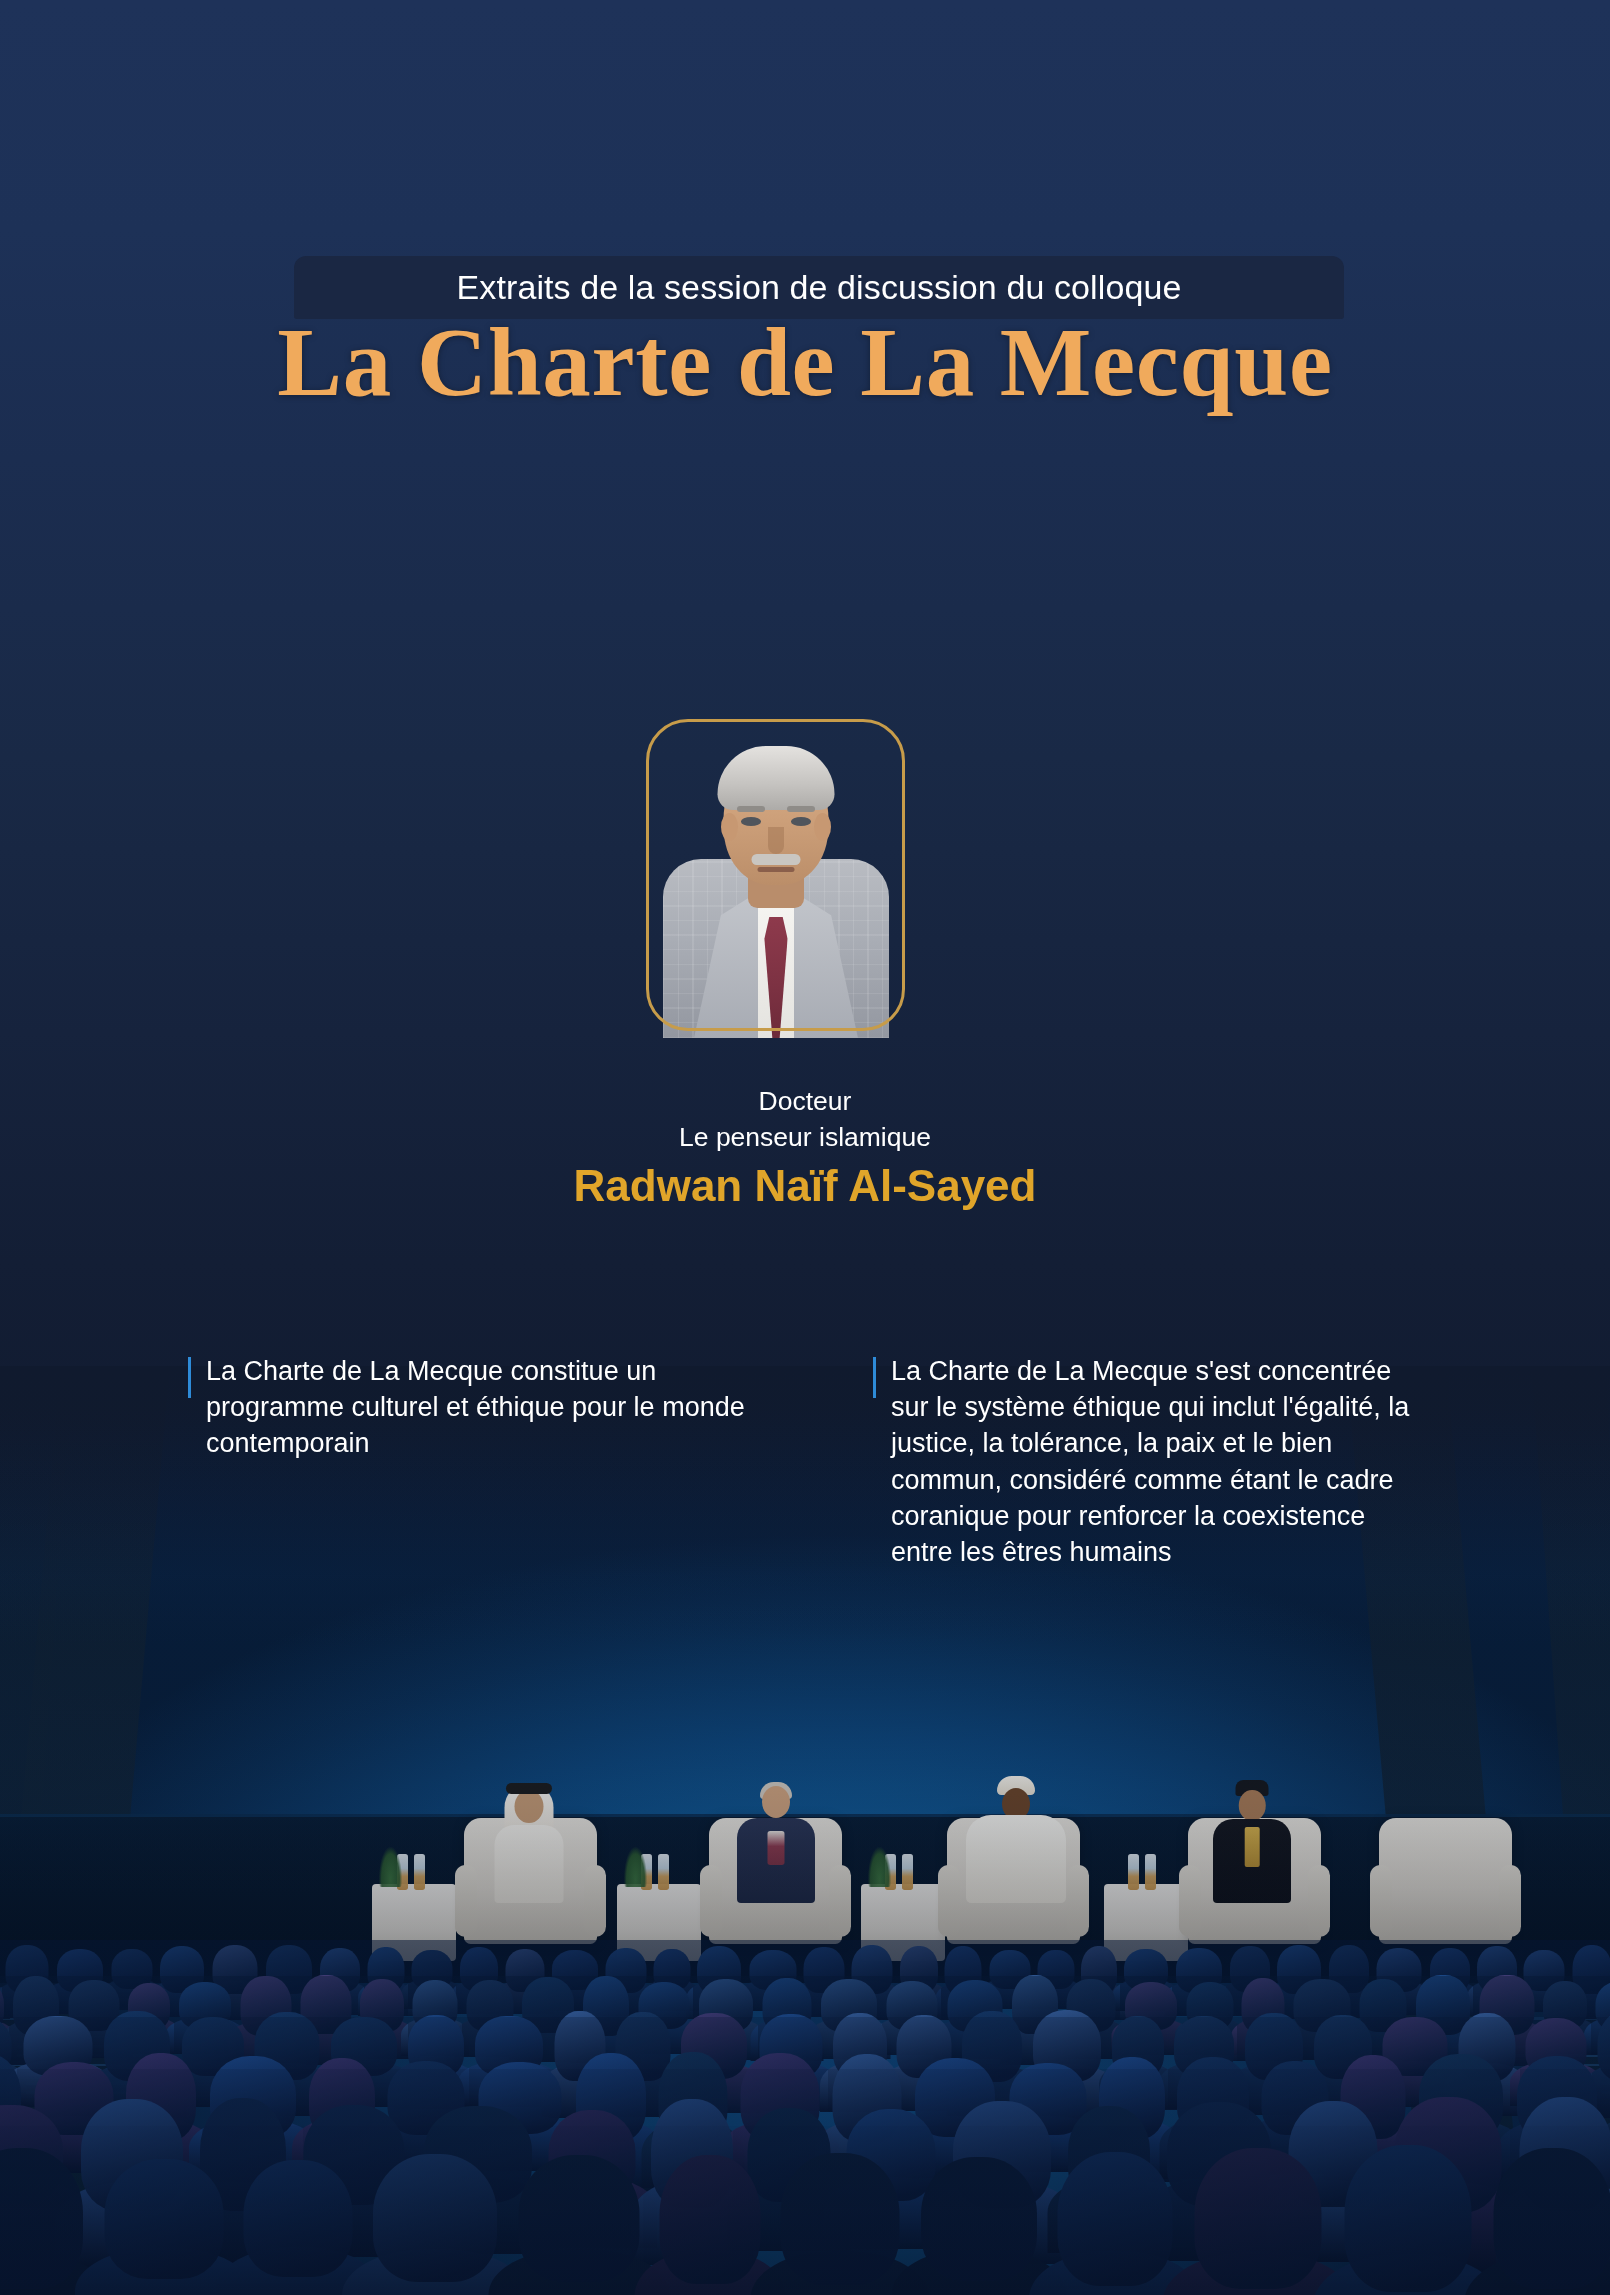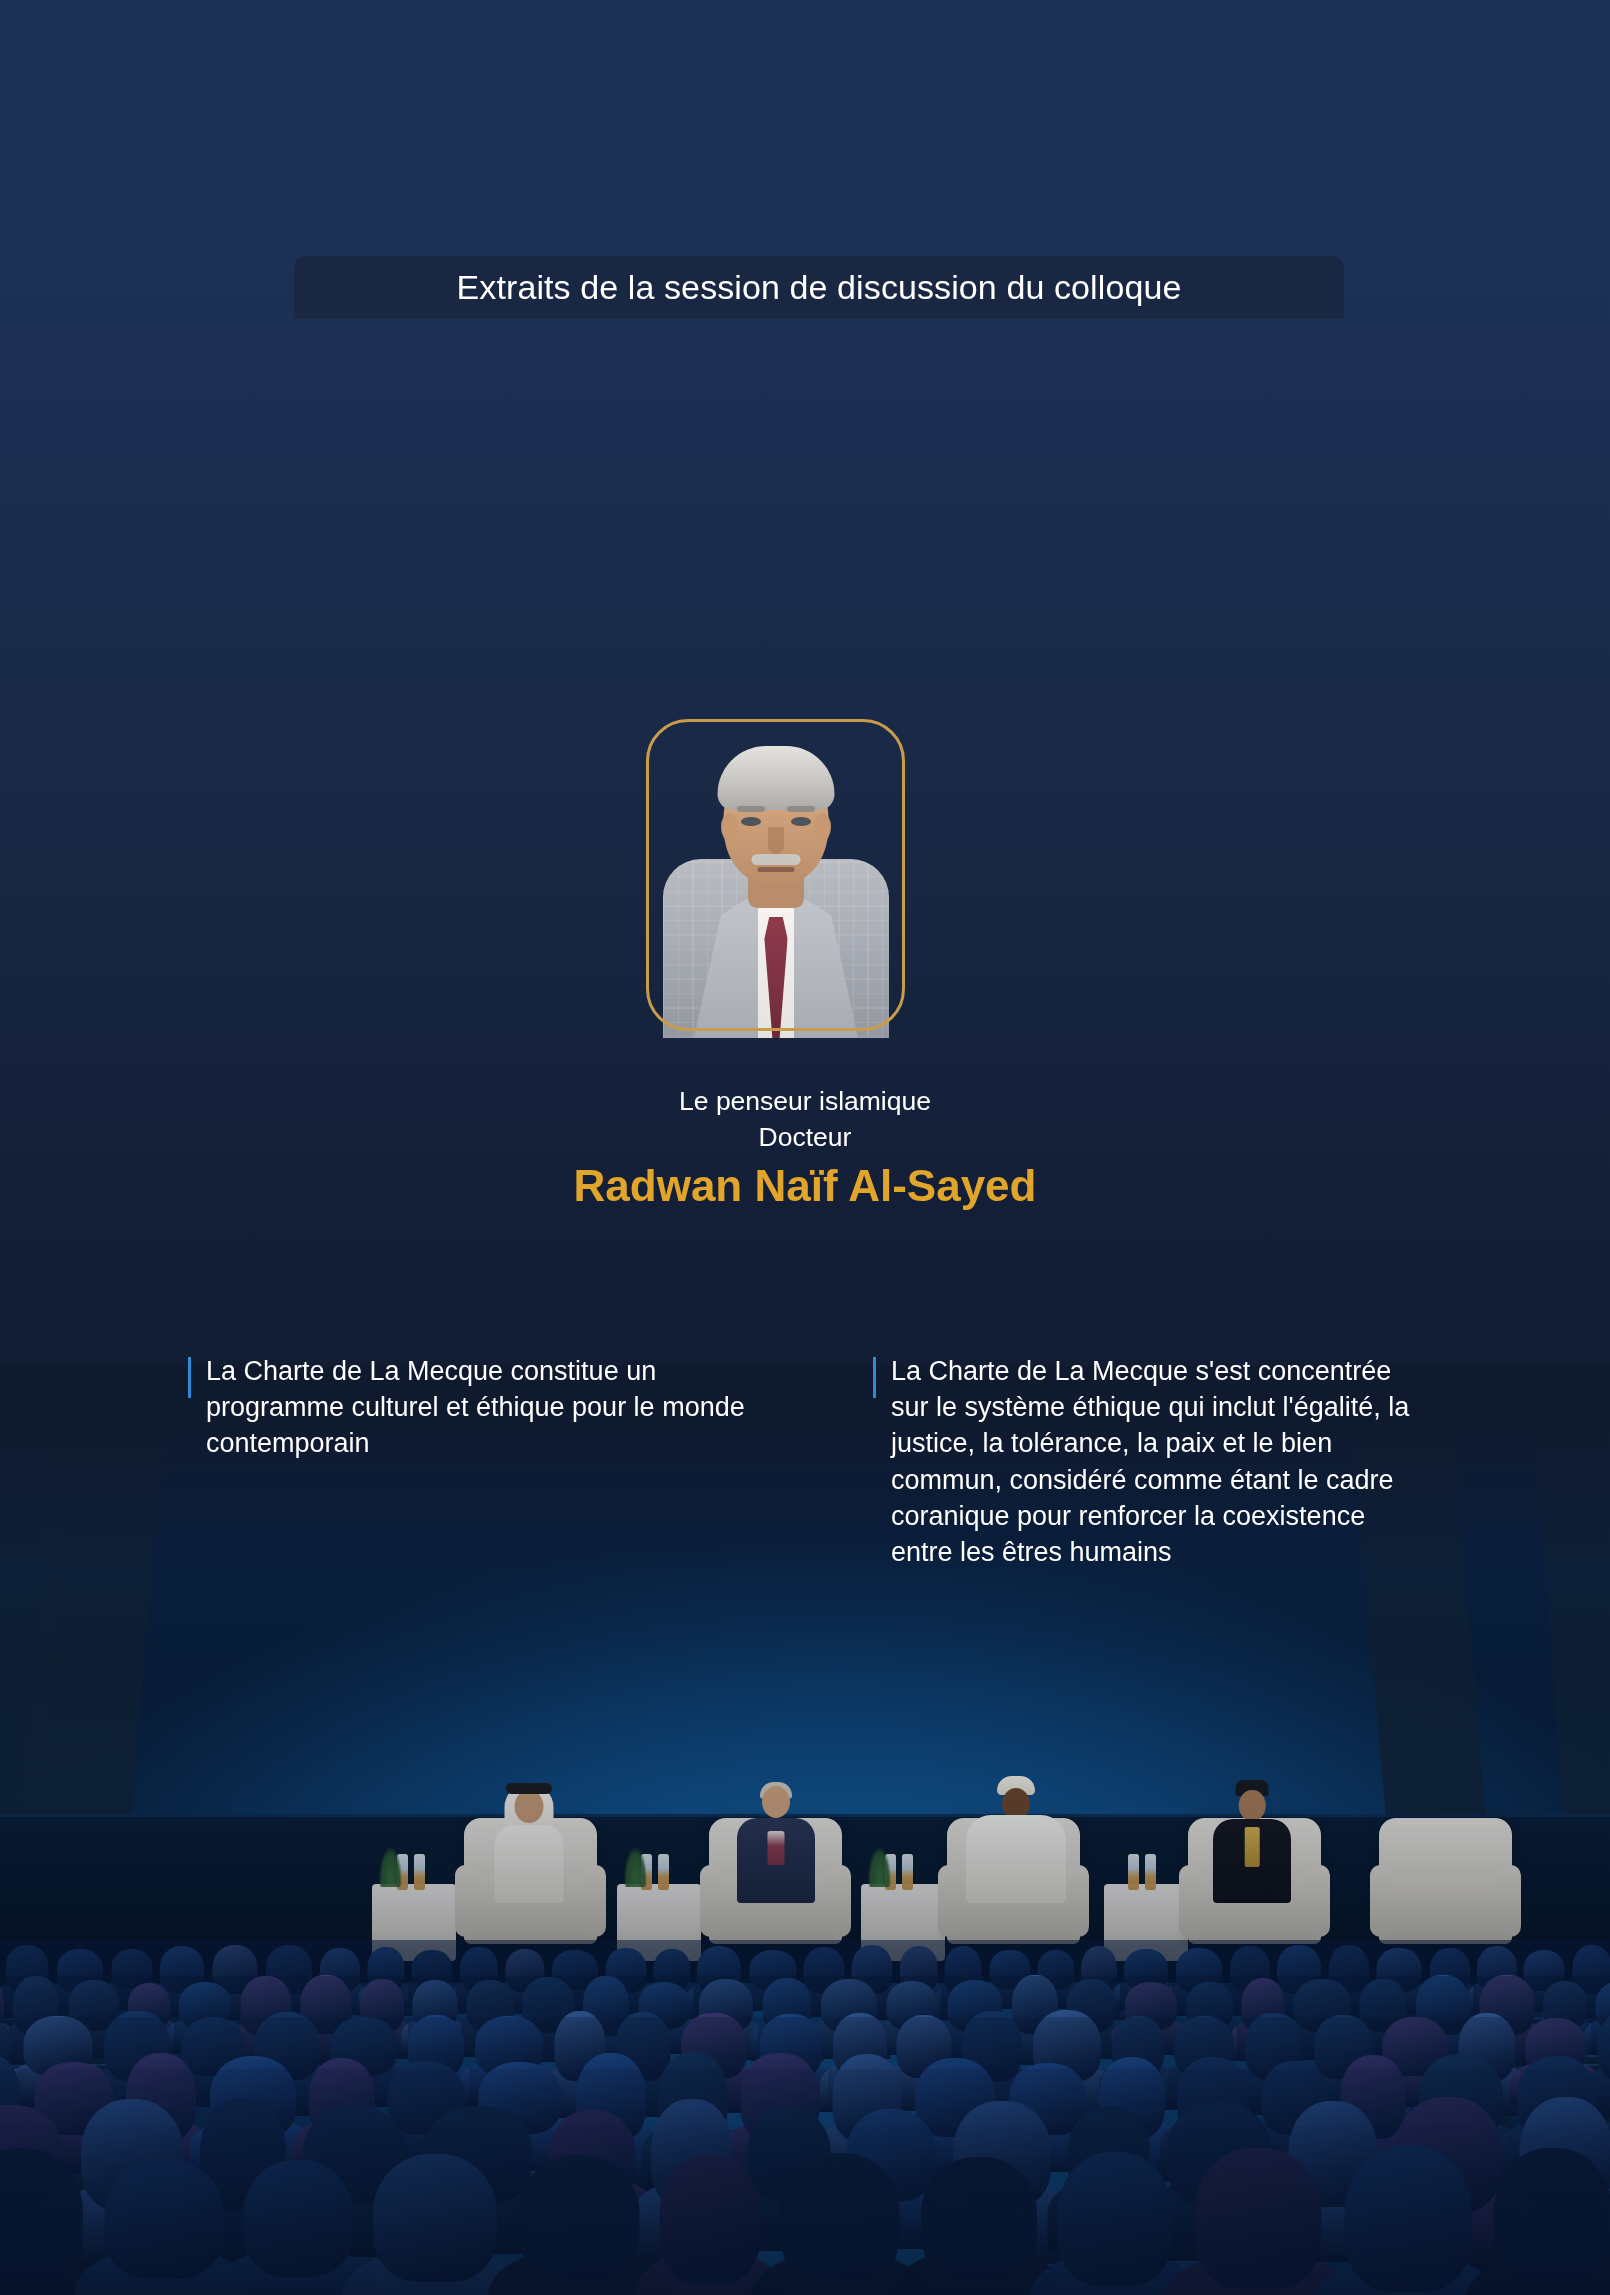--- a/index.html
+++ b/index.html
@@ -978,20 +978,21 @@
       </div>
     <div class="aud-veil"></div>
   </div>
 
   <div class="fg">
 
     <div class="badge-dark">
       <span>Extraits de la session de discussion du colloque</span>
     </div>
 
+    <div class="main-title">La Charte de La Mecque</div>
 
 
 
     <div class="portrait-photo">
       <div class="pp-suit"></div>
       <div class="pp-shirt"></div>
       <div class="pp-tie"></div>
       <div class="pp-lapel-l"></div>
       <div class="pp-lapel-r"></div>
       <div class="pp-neck"></div>
@@ -1003,22 +1004,22 @@
       <div class="pp-brow-r"></div>
       <div class="pp-eye-l"></div>
       <div class="pp-eye-r"></div>
       <div class="pp-nose"></div>
       <div class="pp-mous"></div>
       <div class="pp-mouth"></div>
     </div>
     <div class="portrait-frame"></div>
 
     <div class="speaker-role">
+      <div>Docteur</div>
       <div>Le penseur islamique</div>
-      <div>Docteur</div>
     </div>
 
     <div class="speaker-name">Radwan Naïf Al-Sayed</div>
 
     <div class="quotes">
       <div class="quote left">
         <div class="bar"></div>
         <p>La Charte de La Mecque constitue un programme culturel et éthique pour le monde contemporain</p>
       </div>
       <div class="quote right">

